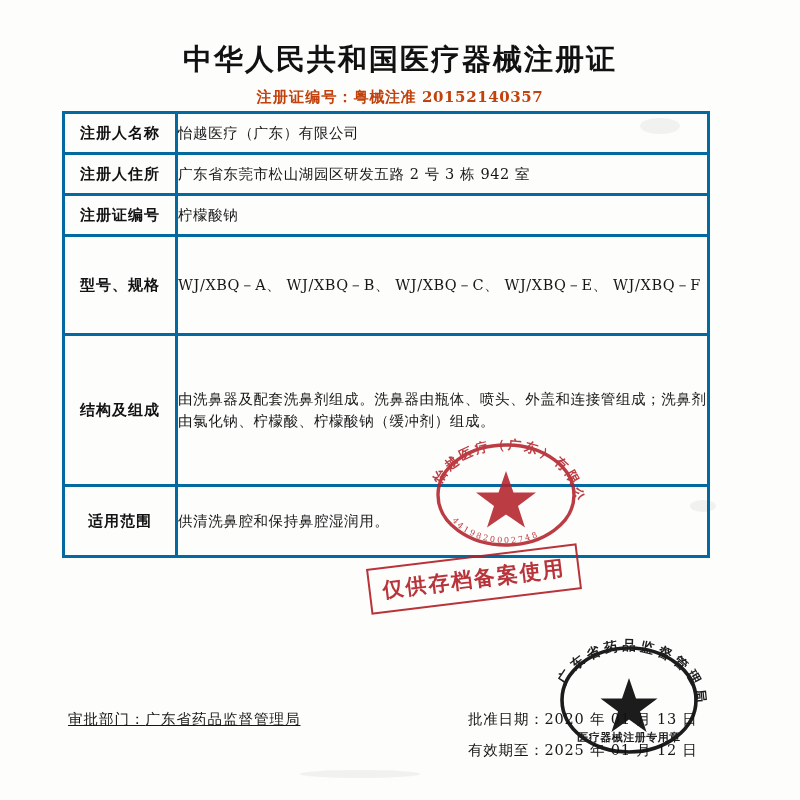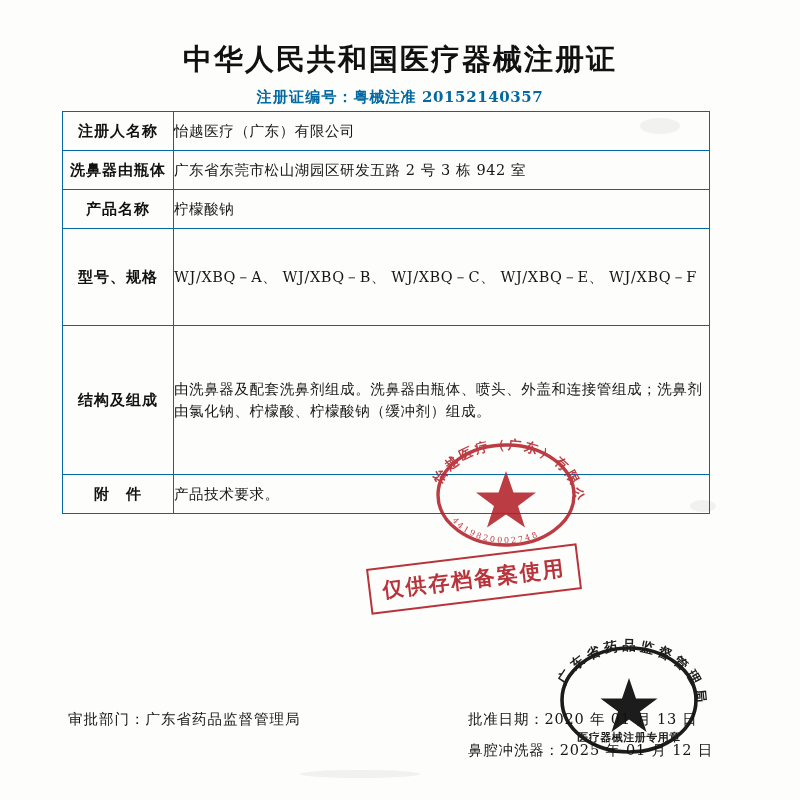--- a/index.html
+++ b/index.html
@@ -40,38 +40,38 @@
   }
   .doc-subtitle {
     position: absolute;
     left: 0;
     top: 88px;
     width: 800px;
     text-align: center;
     font-size: 15px;
     font-weight: bold;
     letter-spacing: 1.2px;
-    color: #0369a1;
+    color: #c2410c;
   }
   .doc-subtitle .num {
     font-family: "DejaVu Serif", "Liberation Serif", serif;
     letter-spacing: 0.6px;
   }
 
   
   #cert-table {
     position: absolute;
     left: 62px;
     top: 111px;
     width: 648px;
     border-collapse: collapse;
     table-layout: fixed;
   }
   #cert-table td {
-    border: 1px solid #0369a1;
+    border: 3px solid #0369a1;
     padding: 0;
     vertical-align: middle;
   }
   td.label {
     width: 110px;
     text-align: center;
     font-size: 15px;
     font-weight: bold;
     letter-spacing: 1px;
     color: #121212;
@@ -93,20 +93,21 @@
   }
 
   
   .footer-left {
     position: absolute;
     left: 68px;
     top: 710px;
     font-size: 14.5px;
     letter-spacing: 1px;
     color: #161616;
+    text-decoration: underline;
   }
   .footer-right {
     position: absolute;
     left: 468px;
     top: 710px;
     font-size: 14.5px;
     letter-spacing: 0.8px;
     color: #161616;
   }
   .footer-right div + div { margin-top: 12px; }
@@ -180,52 +181,52 @@
     <span>注册证编号：</span><span class="num">粤械注准 20152140357</span>
   </div>
 
   <table id="cert-table">
     <tbody>
         <tr>
       <td class="label" style="height:38px">注册人名称</td>
       <td class="value">怡越医疗（广东）有限公司</td>
     </tr>
     <tr>
-      <td class="label" style="height:38px">洗鼻器由瓶体</td>
+      <td class="label" style="height:38px">注册人住所</td>
       <td class="value">广东省东莞市松山湖园区研发五路 2 号 3 栋 942 室</td>
     </tr>
     <tr>
-      <td class="label" style="height:38px">产品名称</td>
+      <td class="label" style="height:38px">注册证编号</td>
       <td class="value">柠檬酸钠</td>
     </tr>
     <tr>
       <td class="label" style="height:96px">型号、规格</td>
       <td class="value mono-spec">WJ/XBQ－A、  WJ/XBQ－B、  WJ/XBQ－C、  WJ/XBQ－E、  WJ/XBQ－F</td>
     </tr>
     <tr>
       <td class="label" style="height:148px">结构及组成</td>
       <td class="value">由洗鼻器及配套洗鼻剂组成。洗鼻器由瓶体、喷头、外盖和连接管组成；洗鼻剂由氯化钠、柠檬酸、柠檬酸钠（缓冲剂）组成。</td>
     </tr>
     <tr>
-      <td class="label" style="height:38px">附　件</td>
-      <td class="value">产品技术要求。</td>
+      <td class="label" style="height:68px">适用范围</td>
+      <td class="value">供清洗鼻腔和保持鼻腔湿润用。</td>
     </tr>
   </tbody>
     </table>
 
   <div class="footer-left">
     <span>审批部门：</span><span>广东省药品监督管理局</span>
   </div>
 
   <div class="footer-right">
     <div>
       <span>批准日期：</span><span>2020 年 01 月 13 日</span>
     </div>
     <div>
-      <span>鼻腔冲洗器：</span><span>2025 年 01 月 12 日</span>
+      <span>有效期至：</span><span>2025 年 01 月 12 日</span>
     </div>
   </div>
 
   <svg class="stamp" id="seal-company" viewBox="0 0 172 116">
     <defs>
       <path id="arcTop" d="M 18,62 A 68,50 0 0 1 154,62" fill="none"></path>
       <path id="arcBot" d="M 24,62 A 62,44 0 0 0 148,62" fill="none"></path>
     </defs>
     <ellipse cx="86" cy="58" rx="68" ry="50" fill="none" stroke="#b3222a" stroke-width="3.4"></ellipse>
     <text font-family="'DejaVu Serif', serif" font-size="13" font-weight="bold" fill="#b3222a" letter-spacing="3">

